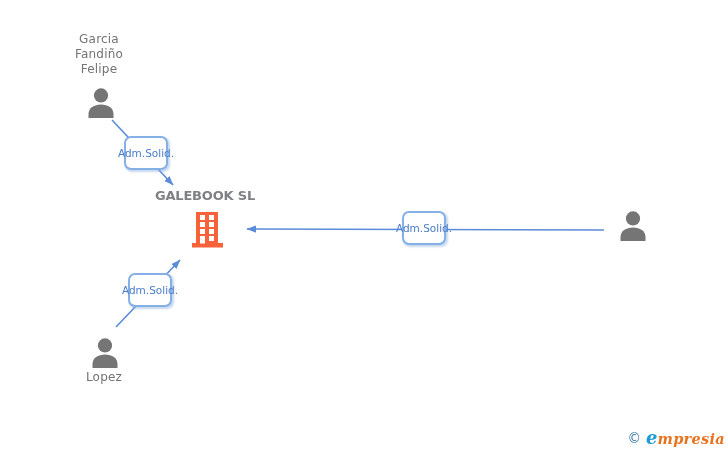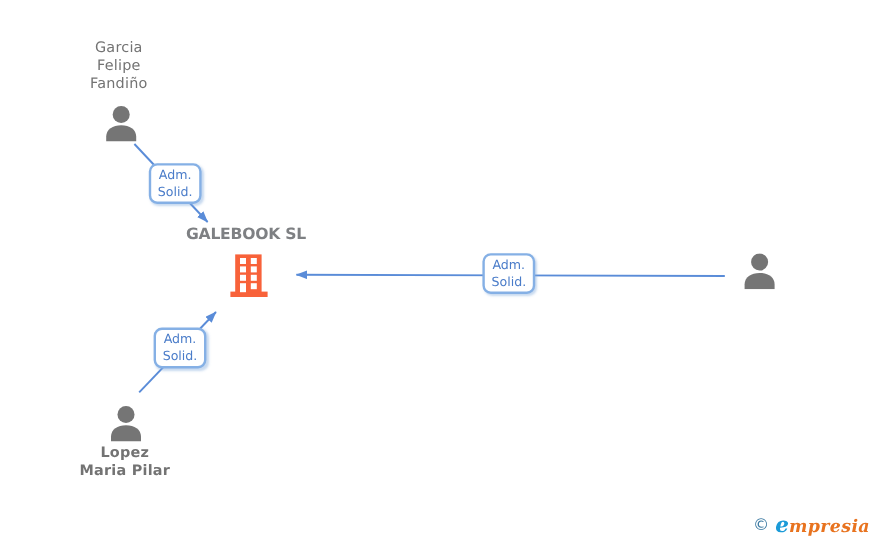--- a/index.html
+++ b/index.html
@@ -30,21 +30,21 @@
     white-space: nowrap;
   }
   .building-icon { position: absolute; z-index: 2; }
 
   .rel-box {
     position: absolute; z-index: 3;
     width: 44px; height: 34px;
     background: #ffffff;
     border: 2px solid #85b0e5;
     border-radius: 7px;
-    display: flex; flex-direction: column;
+    display: flex; 
     align-items: center; justify-content: center;
     font-size: 10.5px; line-height: 14px;
     color: #4a7cc9;
     box-shadow: 1.5px 1.5px 2px rgba(130,170,220,0.45);
   }
 
   .logo {
     position: absolute; right: 3px; bottom: 2px; z-index: 2;
     white-space: nowrap; cursor: pointer; margin-top: 16px;
   }
@@ -69,22 +69,22 @@
         <path d="M0,0 L9.5,3.6 L0,7.2 Z" fill="#5a8cd8"></path>
       </marker>
     </defs>
     <line x1="112" y1="120" x2="173" y2="185" marker-end="url(#ah)"></line>
     <line x1="604" y1="230" x2="247" y2="229" marker-end="url(#ah)"></line>
     <line x1="116" y1="327" x2="180" y2="260" marker-end="url(#ah)"></line>
   </svg>
 
   <div class="name-block" style="left:34px; top:32px;">
     <span class="name-line">Garcia</span>
+    <span class="name-line">Fandiño</span>
     <span class="name-line">Felipe</span>
-    <span class="name-line">Fandiño</span>
   </div>
   <svg class="person-icon" style="left:85px; top:88px;" viewBox="0 0 32 30">
     <circle cx="16" cy="7.4" r="7.1" fill="#757575"></circle>
     <path d="M3.5 30 L3.5 26 C3.5 19.8 9 16.4 16 16.4 C23 16.4 28.5 19.8 28.5 26 L28.5 30 Z" fill="#757575"></path>
   </svg>
 
   <div class="rel-box" style="left:124px; top:136px;">
     <span>Adm.</span>
     <span>Solid.</span>
   </div>
@@ -115,22 +115,21 @@
 
   <div class="rel-box" style="left:128px; top:273px;">
     <span>Adm.</span>
     <span>Solid.</span>
   </div>
 
   <svg class="person-icon" style="left:89px; top:338px;" viewBox="0 0 32 30">
     <circle cx="16" cy="7.4" r="7.1" fill="#757575"></circle>
     <path d="M3.5 30 L3.5 26 C3.5 19.8 9 16.4 16 16.4 C23 16.4 28.5 19.8 28.5 26 L28.5 30 Z" fill="#757575"></path>
   </svg>
-  <div class="name-block" style="left:39px; top:370px;font-weight:bold;">
+  <div class="name-block" style="left:39px; top:370px;">
     <span class="name-line">Lopez</span>
-    <span class="name-line">Maria Pilar</span>
   </div>
 
   <div class="logo">
     <span class="copy">©</span><span class="brand-e">e</span><span class="brand-rest">mpresia</span>
   </div>
 
 </div>
 
 </body></html>

